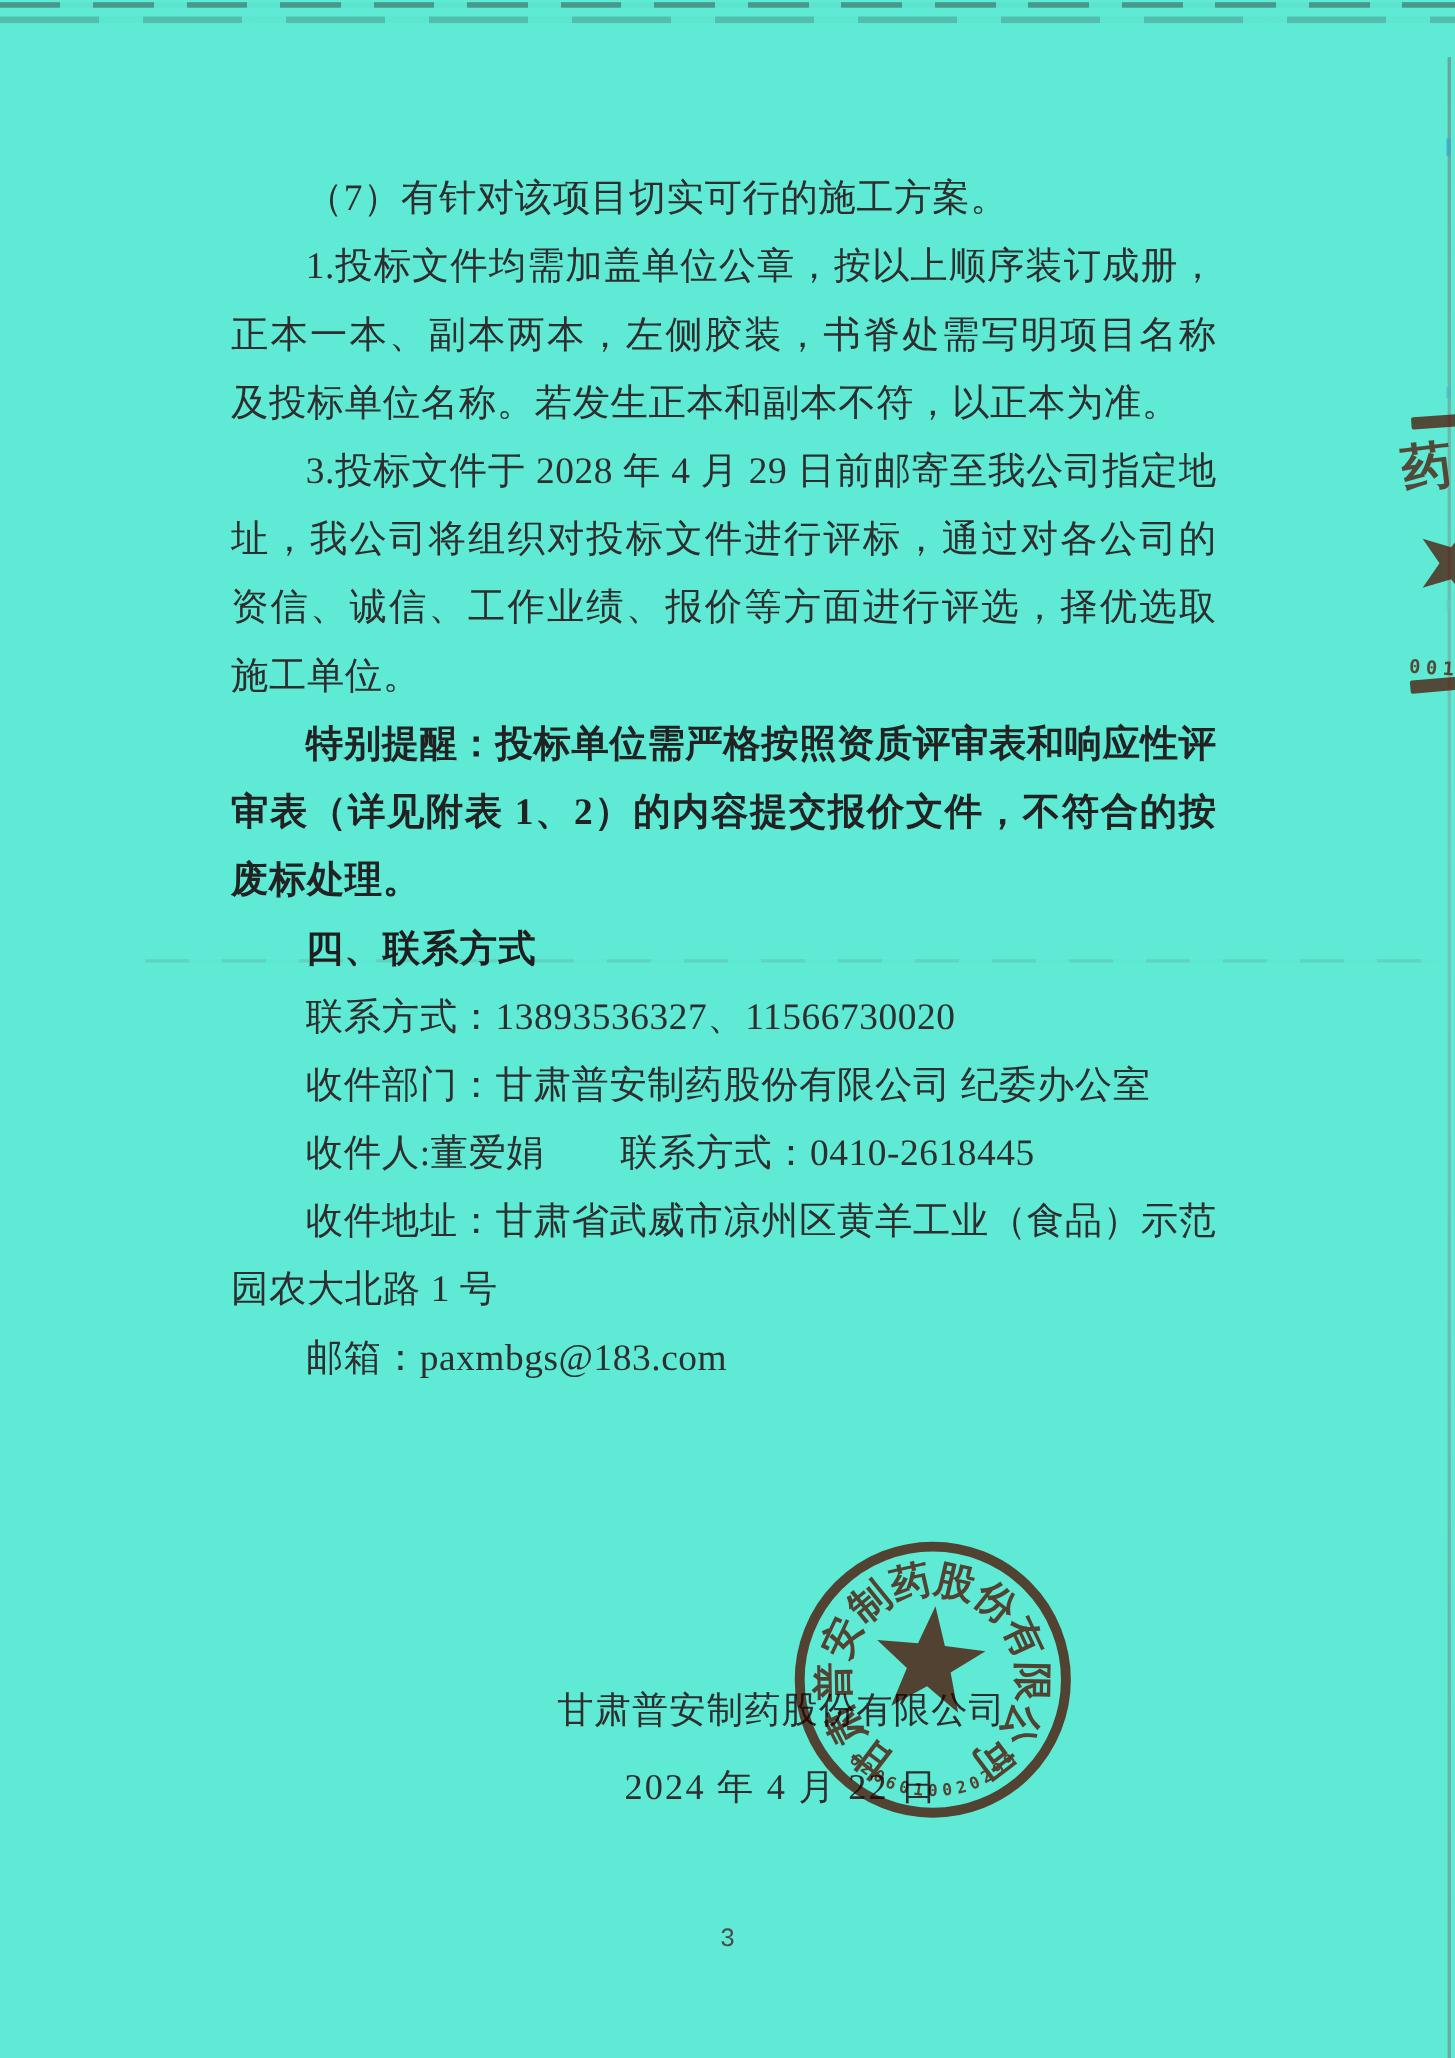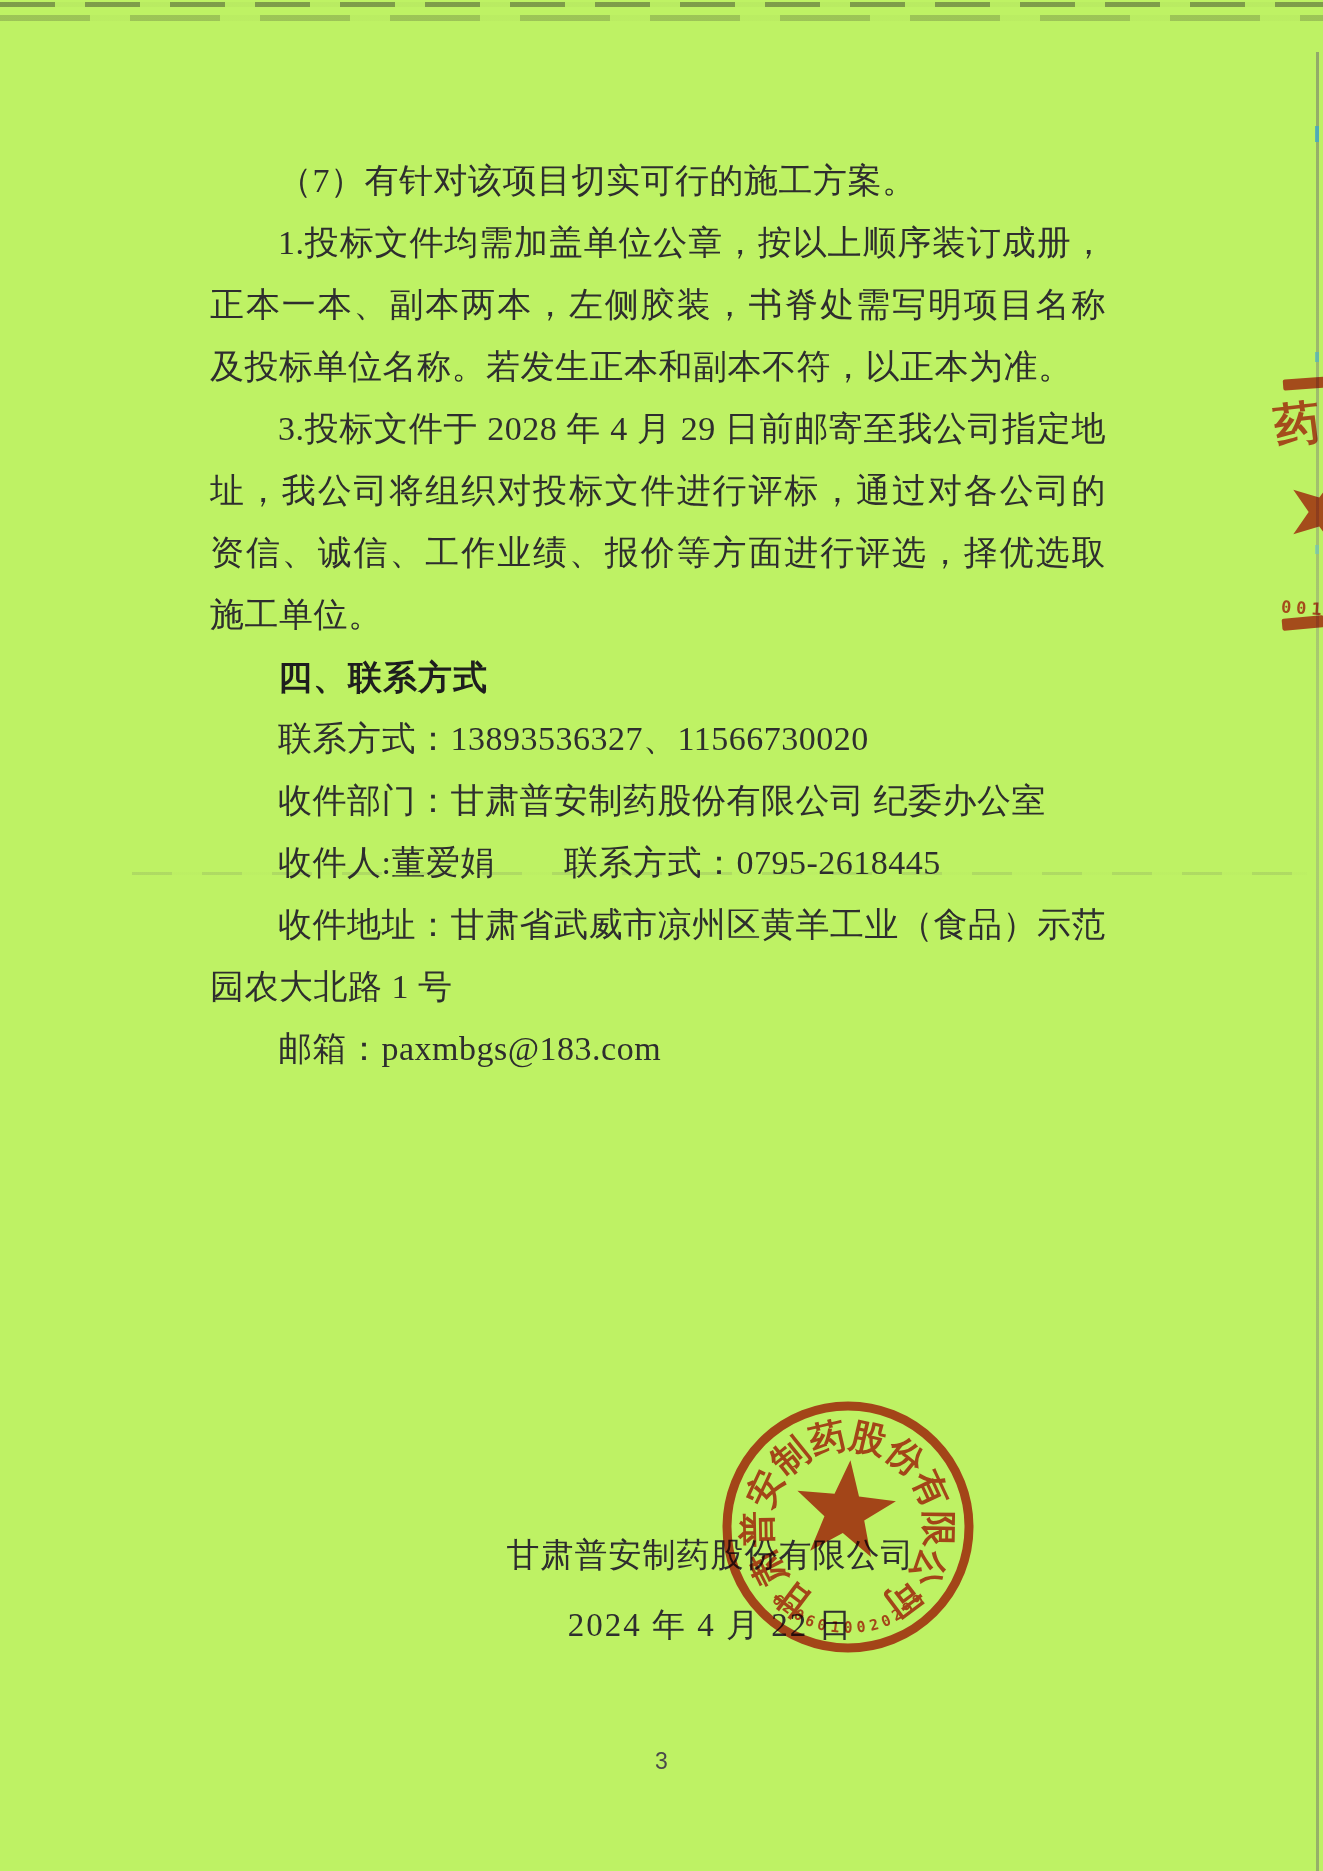--- a/index.html
+++ b/index.html
@@ -1,20 +1,20 @@
 <!DOCTYPE html>
 <html><head>
 <meta charset="utf-8">
 <style>
   html,body{margin:0;padding:0;background:#e8e8e8;}
   .page{
     position:relative;
     width:1323px;height:1871px;
     margin:0 auto;
-    background:#bef264;
+    background:#5eead4;
     overflow:hidden;
     font-family:"Liberation Serif", serif;
     color:#2e2e2e;
   }
   
   .scanline-top-a{
     position:absolute;left:0;top:2px;width:100%;height:5px;opacity:.55;
     background:repeating-linear-gradient(90deg, rgba(35,35,35,.75) 0 55px, rgba(35,35,35,.06) 55px 85px);
   }
   .scanline-top-b{
@@ -105,24 +105,25 @@
   <div class="scanline-right"></div>
   <div class="tick-cyan1"></div>
   <div class="tick-cyan2"></div>
   <div class="tick-cyan3"></div>
   <div class="scanline-mid"></div>
 
   <main class="doc">
     <p class="ind">（7）有针对该项目切实可行的施工方案。</p>
     <p class="ind">1.投标文件均需加盖单位公章，按以上顺序装订成册，正本一本、副本两本，左侧胶装，书脊处需写明项目名称及投标单位名称。若发生正本和副本不符，以正本为准。</p>
     <p class="ind">3.投标文件于 2028 年 4 月 29 日前邮寄至我公司指定地址，我公司将组织对投标文件进行评标，通过对各公司的资信、诚信、工作业绩、报价等方面进行评选，择优选取施工单位。</p>
+    <p class="ind bold-note">特别提醒：投标单位需严格按照资质评审表和响应性评审表（详见附表 1、2）的内容提交报价文件，不符合的按废标处理。</p>
     <p class="heading">四、联系方式</p>
     <p class="ind">联系方式：13893536327、11566730020</p>
     <p class="ind">收件部门：甘肃普安制药股份有限公司  纪委办公室</p>
-    <p class="ind">收件人:董爱娟　　联系方式：0795-2618445</p>
+    <p class="ind">收件人:董爱娟　　联系方式：0410-2618445</p>
     <p class="ind">收件地址：甘肃省武威市凉州区黄羊工业（食品）示范园农大北路 1 号</p>
     <p class="ind">邮箱：paxmbgs@183.com</p>
   </main>
 
   <div class="signature">
     <div class="sig-company">甘肃普安制药股份有限公司</div>
     <div class="sig-date">2024 年 4 月 22 日</div>
   </div>
 
   <div class="pagenum">3</div>

